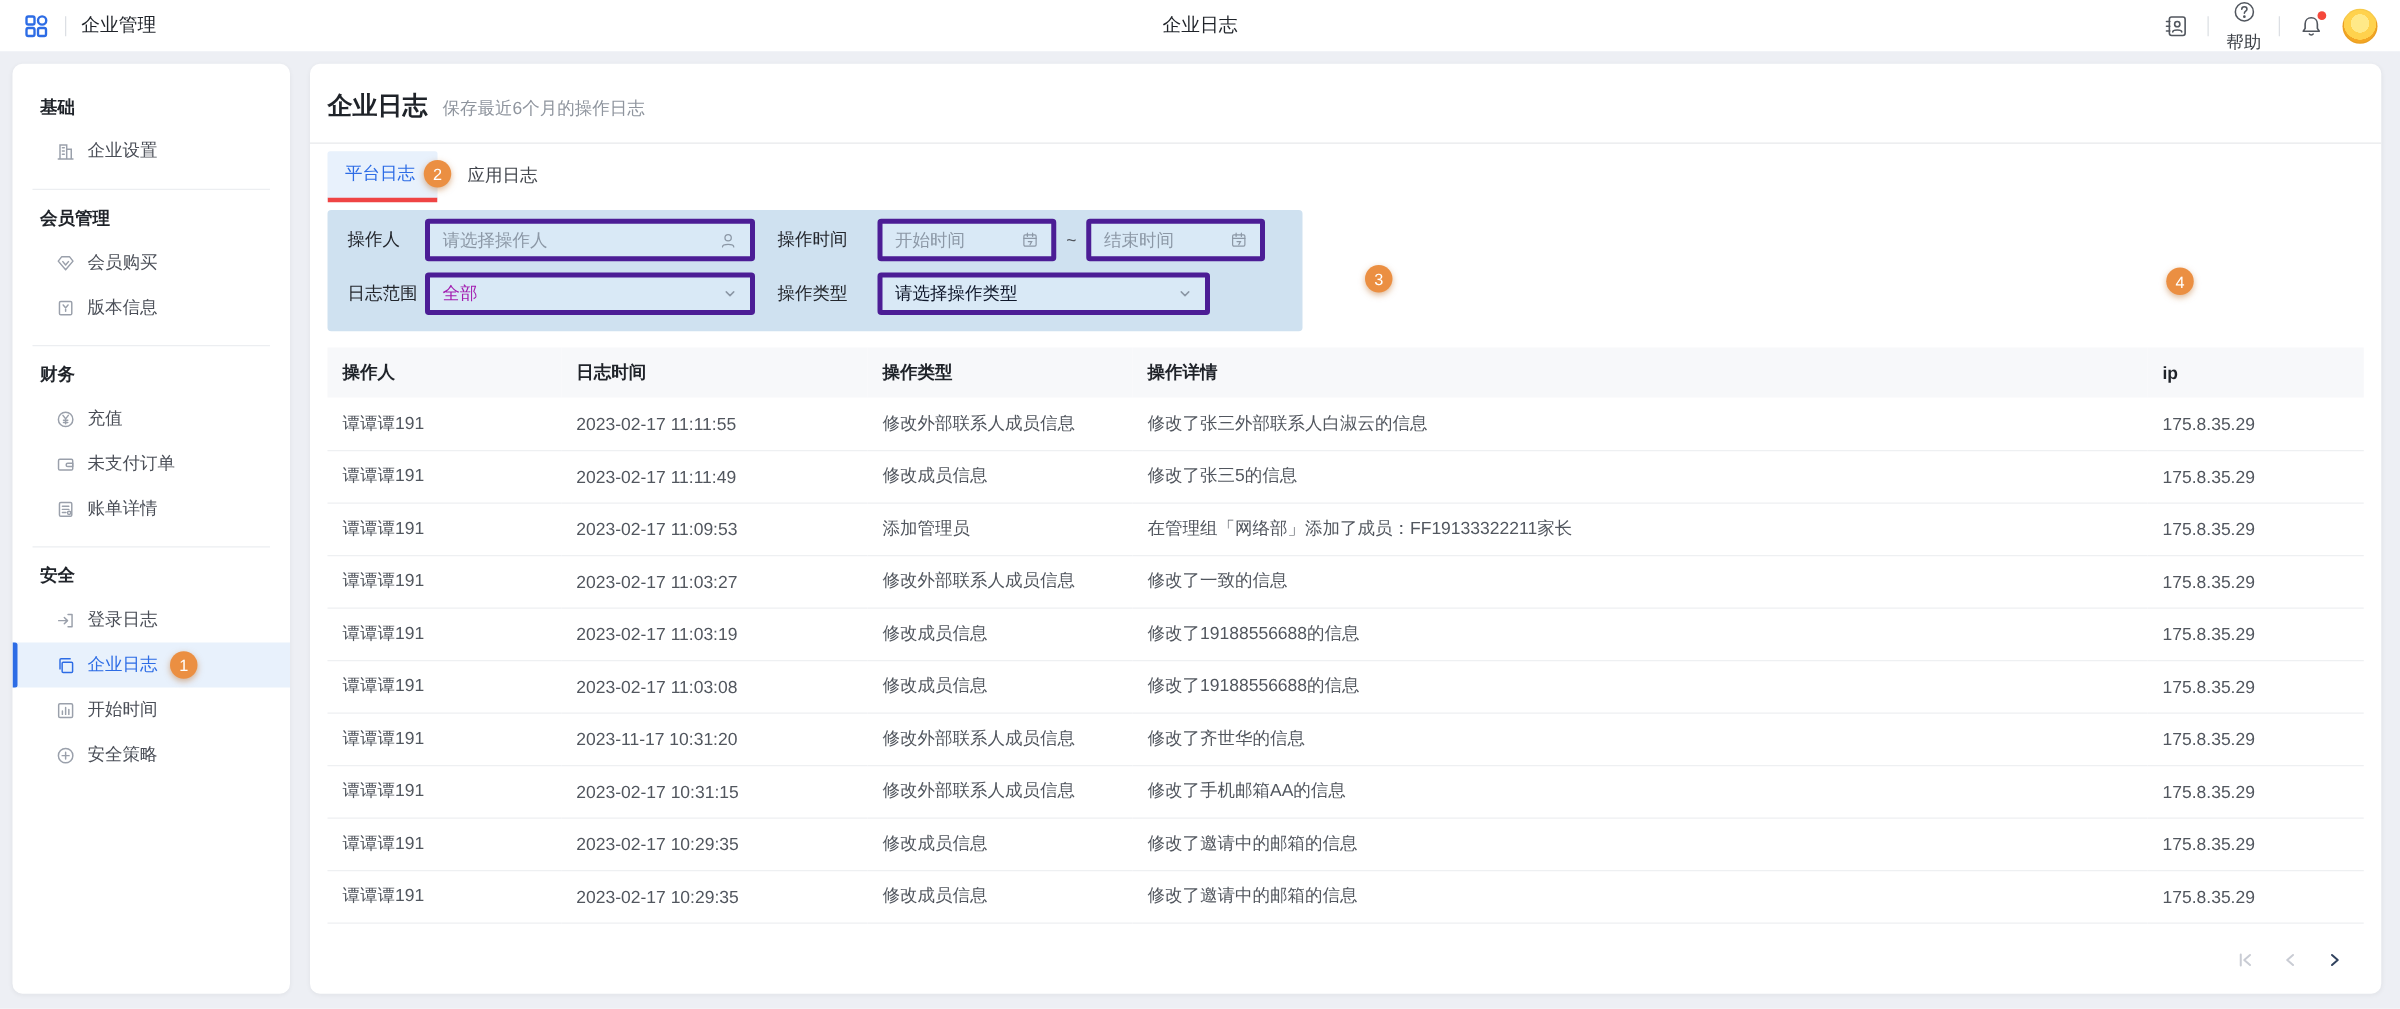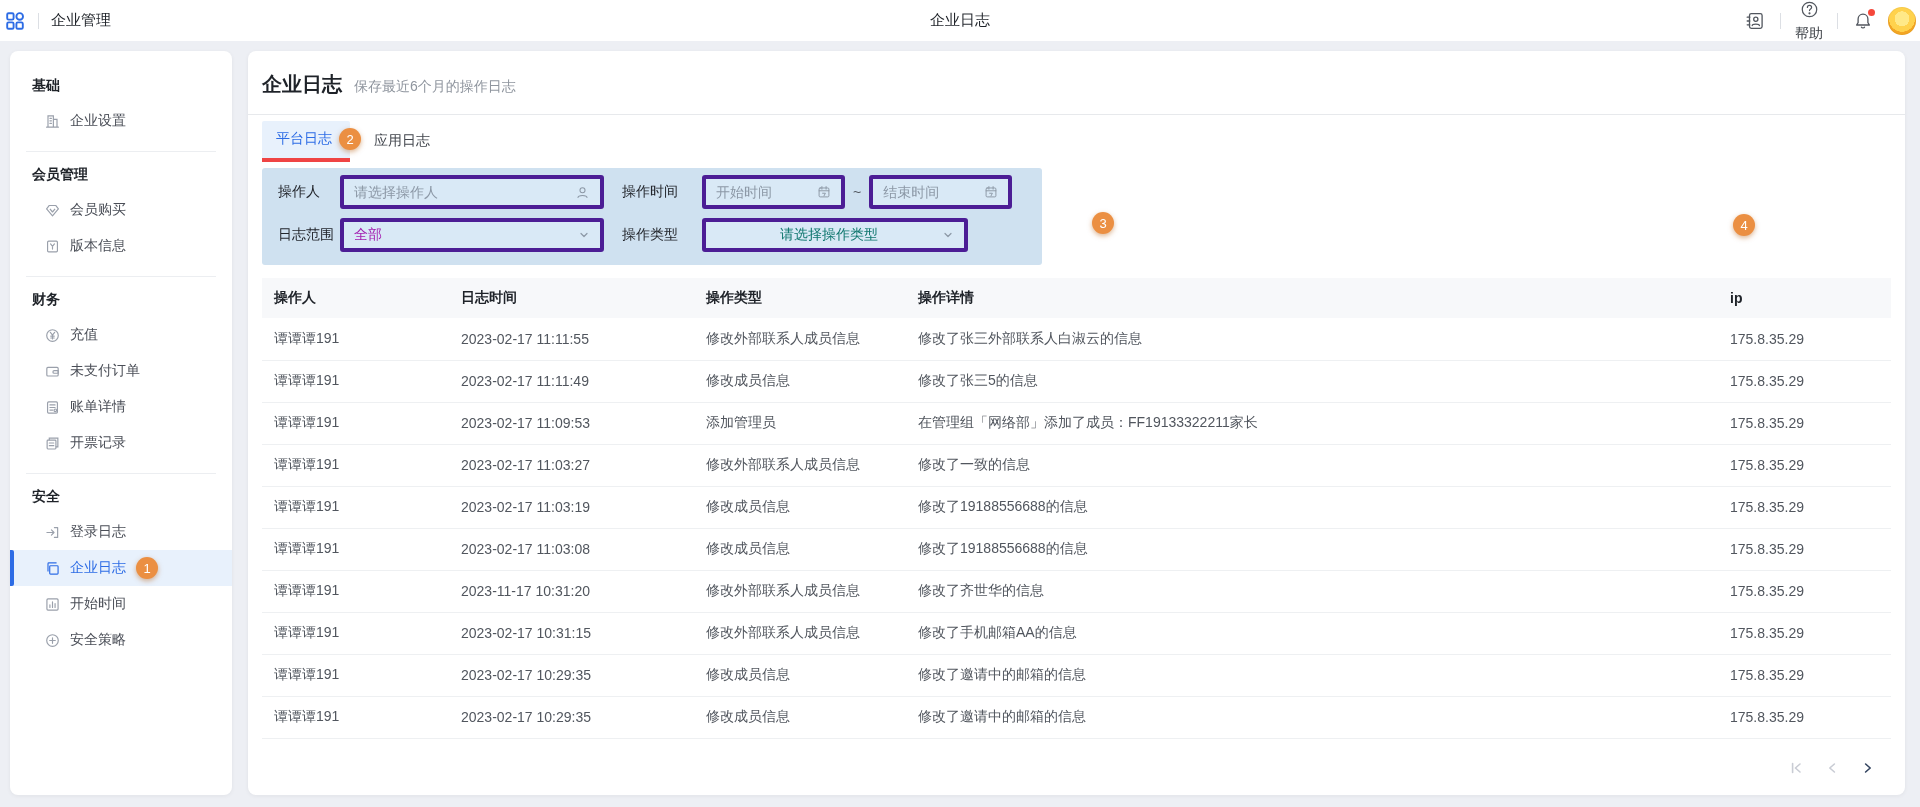--- a/index.html
+++ b/index.html
@@ -1,21 +1,21 @@
 <!DOCTYPE html>
 <html><head>
 <meta charset="utf-8">
 <style>
   * { margin:0; padding:0; box-sizing:border-box; }
   html,body { width:1920px; height:807px; }
   body { font-family:"Liberation Sans","DejaVu Sans",sans-serif; background:#edeff4; color:#1f2329; font-size:14px; overflow:hidden; }
   .screen { width:1920px; height:807px; display:flex; flex-direction:column; }
 
   
-  .topbar { height:41px; background:#fff; display:flex; align-items:center; padding:0 4px; position:relative; flex:none; }
+  .topbar { height:41px; background:#fff; display:flex; align-items:center; padding:0 18px; position:relative; flex:none; }
   .topbar-left { display:flex; align-items:center; gap:12px; }
   .vdiv { width:1px; height:16px; background:#dcdfe4; }
   .app-title { font-size:15px; color:#1f2329; font-weight:500; }
   .center-title { position:absolute; left:0; right:0; text-align:center; font-size:15px; color:#1f2329; pointer-events:none; }
   .topbar-right { margin-left:auto; display:flex; align-items:center; gap:14px; position:relative; z-index:1; }
   .tb-icon { width:22px; height:22px; display:flex; align-items:center; justify-content:center; color:#51565e; cursor:pointer; }
   .help-wrap { display:flex; align-items:center; gap:5px; color:#3c4046; cursor:pointer;flex-direction:column; }
   .bell-wrap { position:relative; }
   .bell-dot { position:absolute; top:-1px; right:-1px; width:7px; height:7px; border-radius:50%; background:#f5483b; }
   .avatar { width:28px; height:28px; border-radius:50%; background:radial-gradient(circle at 50% 42%, #ffe988 0 34%, #ffd24d 35% 60%, #f3a623 61% 82%, #e89018 83%); box-shadow:0 0 0 1px rgba(0,0,0,.04) inset; cursor:pointer; }
@@ -52,21 +52,21 @@
   .f-label { width:62px; flex:none; color:#23262c; font-weight:500; }
   .f-box { display:flex; align-items:center; height:34px; border:4px solid #4c1d95; border-radius:3px; background:#d9e9f6; padding:0 10px; color:#8c98a6; }
   .f-box input { border:none; outline:none; background:transparent; font-size:14px; color:#3c4046; width:100%; font-family:inherit; }
   .f-box input::placeholder { color:#8c98a6; }
   .w-big { width:264px; }
   .w-date { width:143px; }
   .gap-lbl { margin-left:18px; width:80px; }
   .tilde { margin:0 8px; color:#51565e; }
   .f-box .in-icon { color:#8c98a6; flex:none; display:flex; }
   .select-value { flex:1; color:#a21caf; }
-  .select-value.placeholder { color:#0f766e;text-align:center; }
+  .select-value.placeholder { color:#0f172a; }
   .step3 { position:absolute; left:844px; top:50px; }
   .step4 { position:absolute; right:150px; top:52px; }
 
   .actions { margin-left:auto; display:flex; gap:14px; padding-top:7px; }
   .btn { height:34px; border-radius:4px; font-size:14px; display:flex; align-items:center; justify-content:center; cursor:pointer; border:1px solid transparent; font-family:inherit; }
   .btn-primary { width:71px; background:#2a6af2; color:#fff; }
   .btn-outline { width:95px; background:#fff; color:#2d6ce5; border-color:#2d6ce5; }
 
   
   .table-wrap { margin:13px 14px 0; flex:1; min-height:0; }
@@ -189,30 +189,20 @@
       </div>
       <div class="side-item">
         <span class="s-icon">
           <svg width="15" height="15" viewBox="0 0 14 14" fill="none" stroke="currentColor" stroke-width="1.1" stroke-linecap="round">
             <rect x="2.4" y="1.8" width="9.2" height="10.4" rx="1"></rect>
             <path d="M4.6 4.6h4.8M4.6 7h4.8M4.6 9.4h2.6"></path>
             <circle cx="9.6" cy="9.6" r="1.2"></circle>
           </svg>
         </span>
         <span>账单详情</span>
-      </div>
-      <div class="side-item">
-        <span class="s-icon">
-          <svg width="15" height="15" viewBox="0 0 14 14" fill="none" stroke="currentColor" stroke-width="1.1" stroke-linecap="round">
-            <path d="M4 3.6V1.9h8v8.2h-1.7"></path>
-            <rect x="2" y="3.9" width="8.2" height="8.2" rx="0.8"></rect>
-            <path d="M4 6.5h4.2M4 9h4.2"></path>
-          </svg>
-        </span>
-        <span>开票记录</span>
       </div>
 
       <div class="side-div"></div>
       <div class="side-heading">安全</div>
       <div class="side-item">
         <span class="s-icon">
           <svg width="15" height="15" viewBox="0 0 14 14" fill="none" stroke="currentColor" stroke-width="1.1" stroke-linecap="round" stroke-linejoin="round">
             <path d="M8.8 2.4h3v9.2h-3"></path>
             <path d="M1.8 7h6.6M6 4.6L8.4 7 6 9.4"></path>
           </svg>

